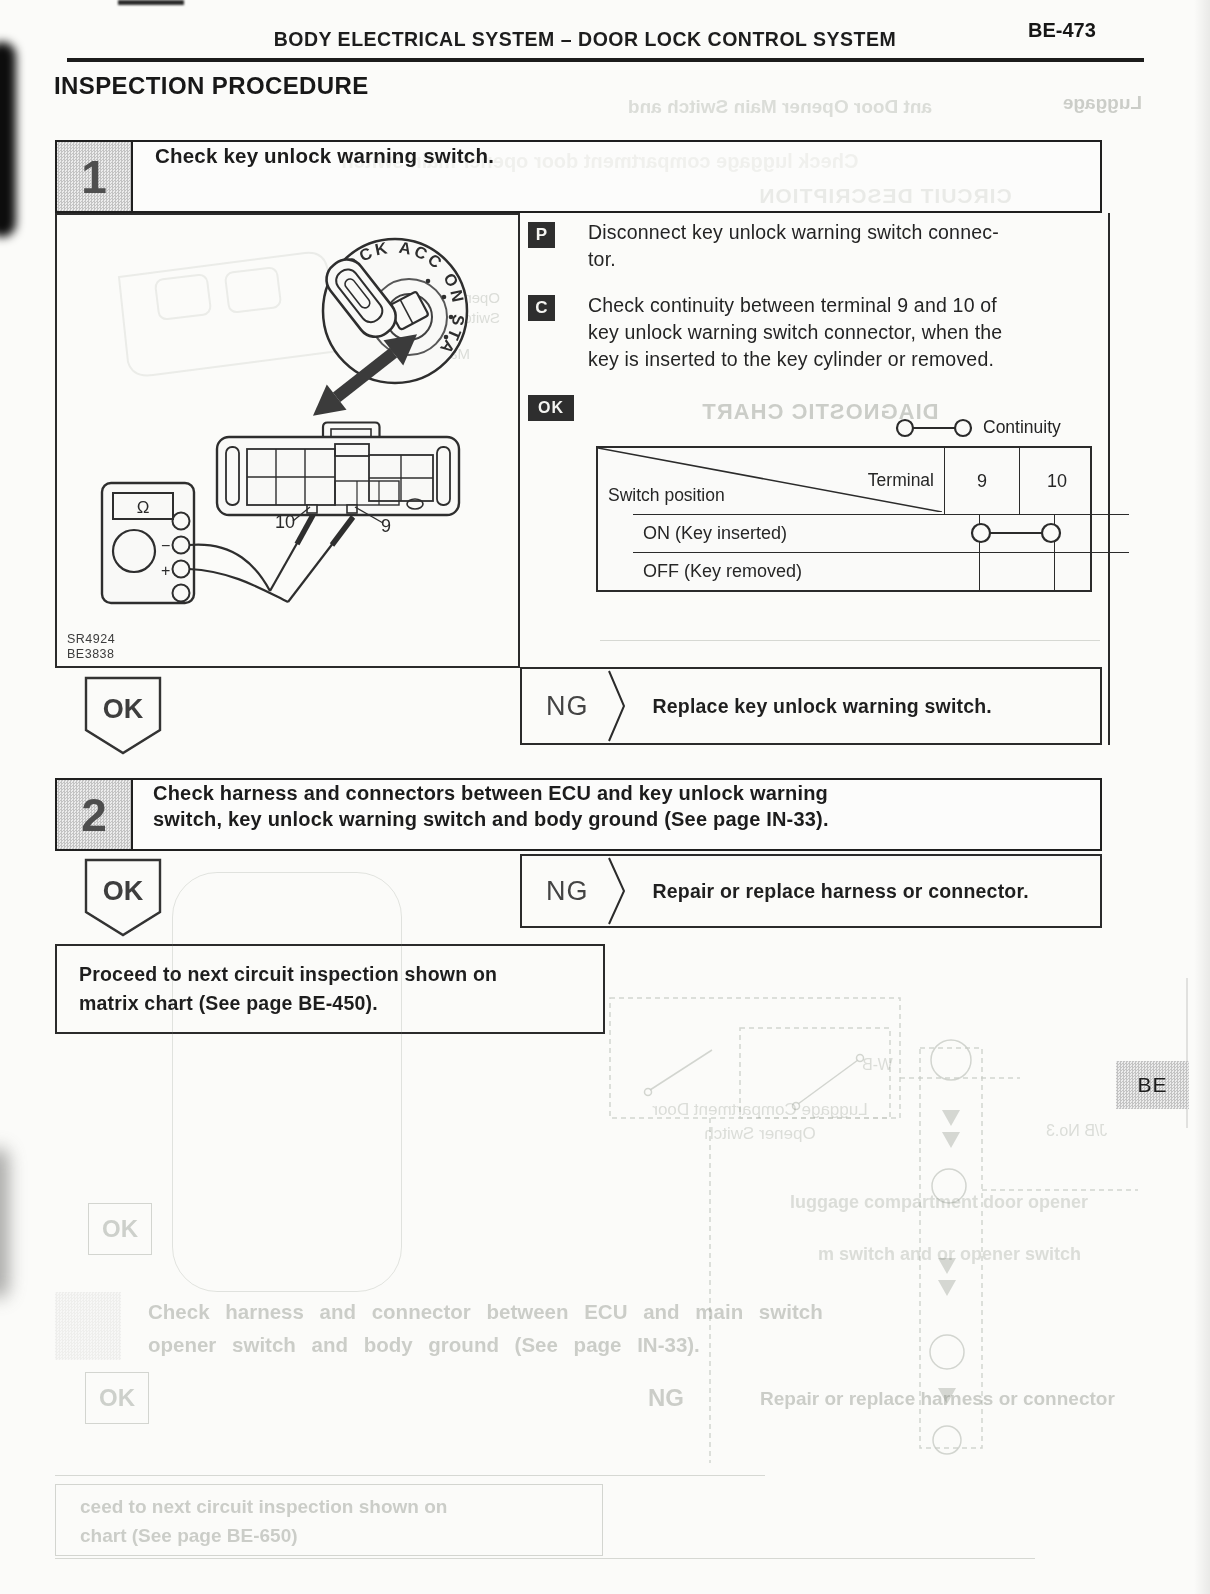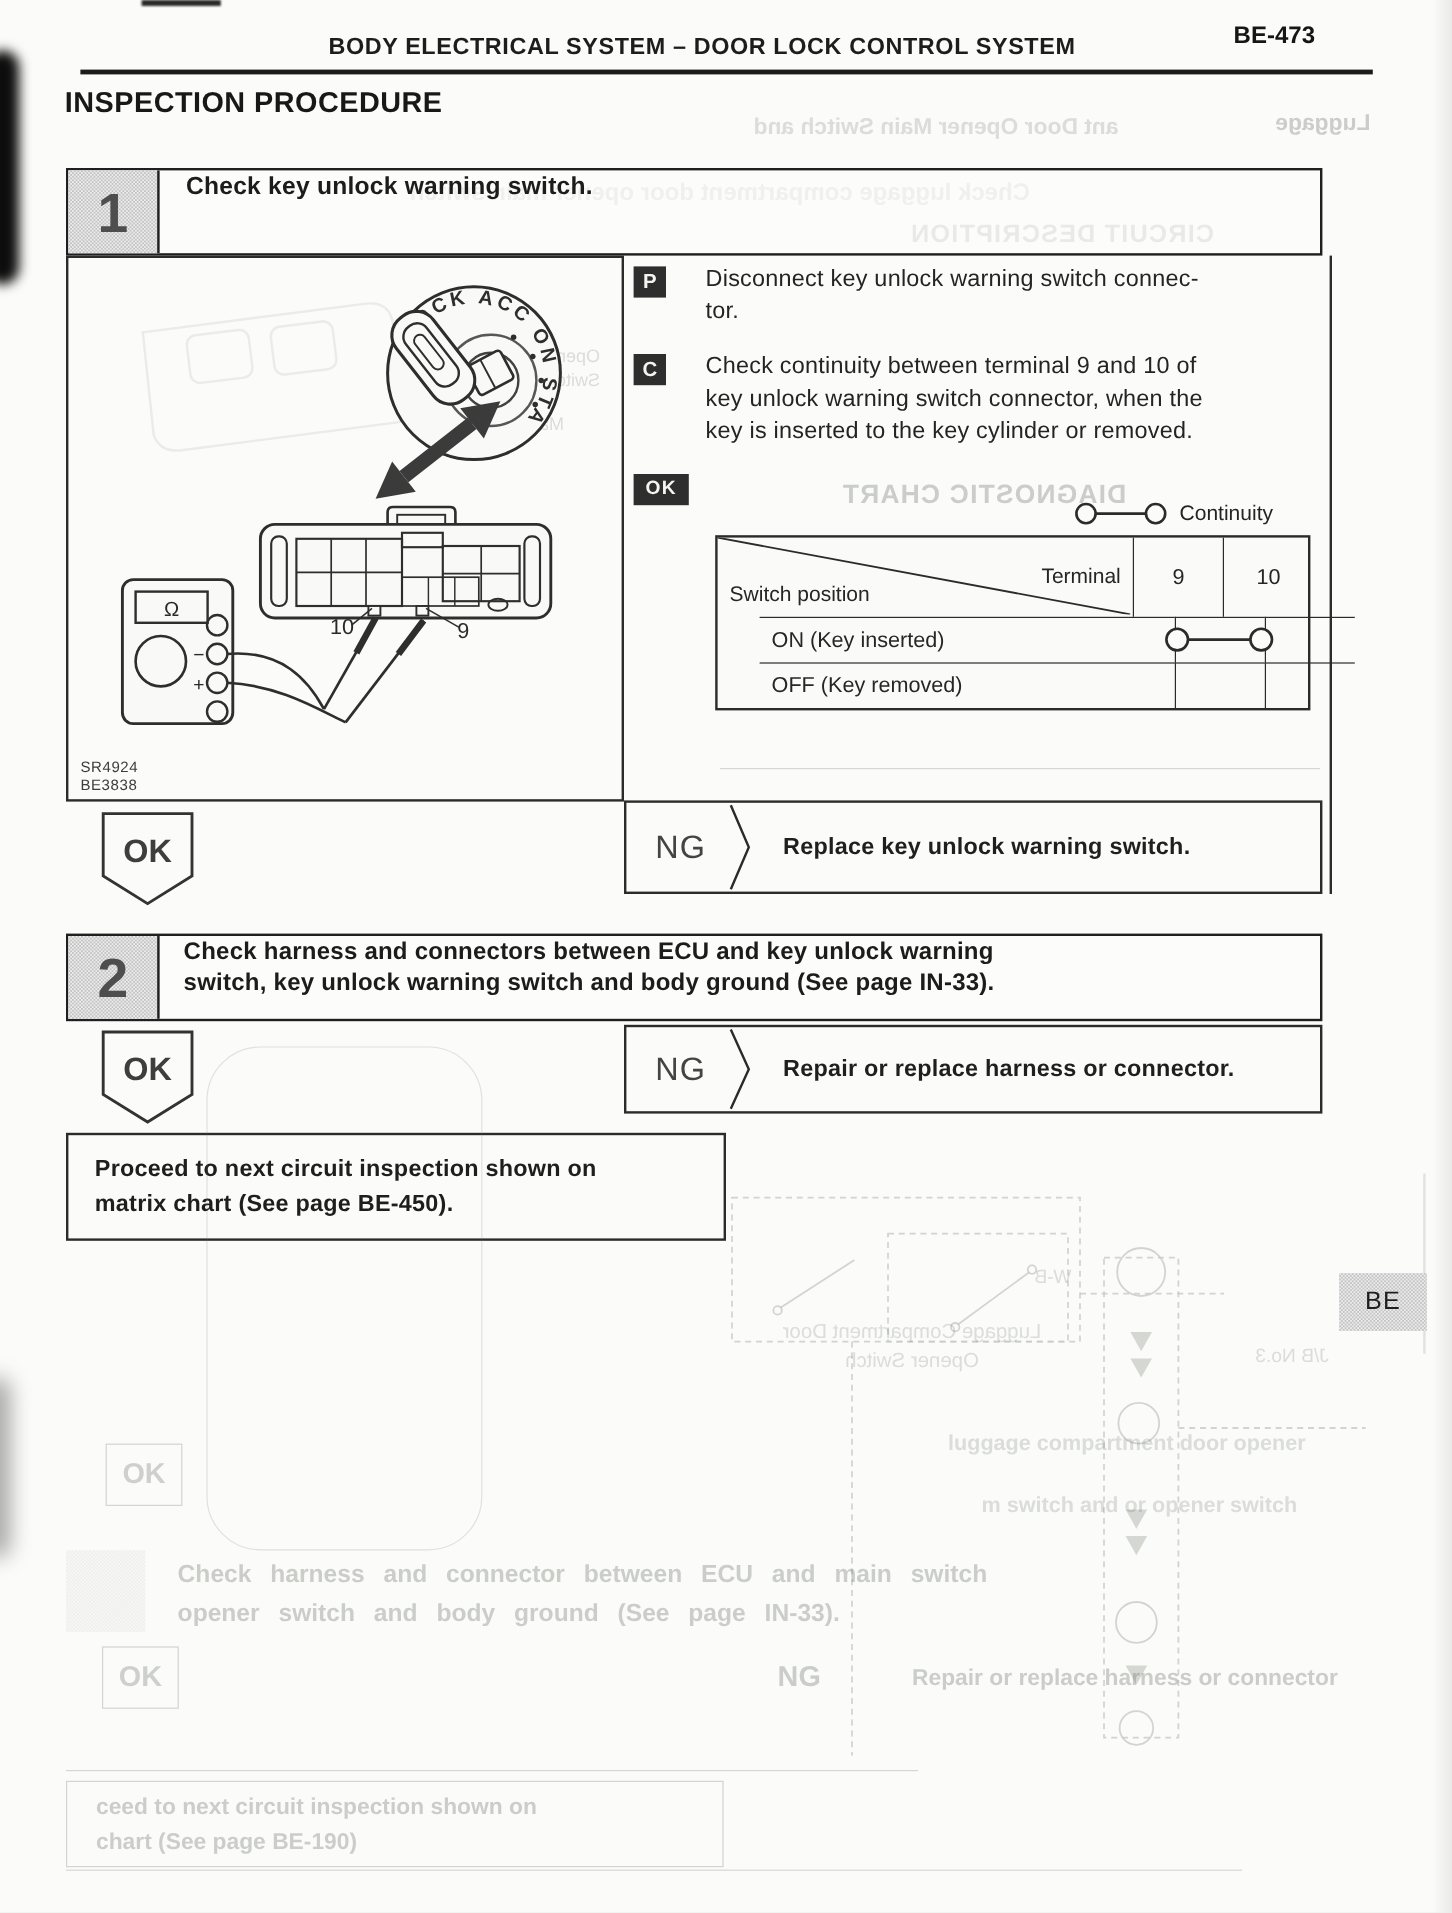--- a/index.html
+++ b/index.html
@@ -353,20 +353,20 @@
     <span>opener switch and body ground (See page IN-33).</span>
   </div>
 
   <div class="gh b" style="left:648px;top:1384px;font-size:24px;">NG</div>
   <div class="gh b" style="left:760px;top:1388px;width:400px;font-size:19px;">Repair or replace harness or connector</div>
   <div class="ghbox ghok" style="left:85px;top:1372px;width:64px;height:52px;">OK</div>
 
   <div class="ghbox" style="left:55px;top:1484px;width:548px;height:72px;"></div>
   <div class="gh b" style="left:80px;top:1492px;width:520px;font-size:19px;line-height:1.55;">
     <span>ceed to next circuit inspection shown on</span><br>
-    <span>chart (See page BE-190)</span>
+    <span>chart (See page BE-650)</span>
   </div>
 
   <div class="ghline" style="left:600px;top:640px;width:500px;"></div>
   <div class="ghline" style="left:55px;top:1475px;width:710px;"></div>
   <div class="ghline" style="left:55px;top:1558px;width:980px;"></div>
 
 </div>
 
 </body></html>

